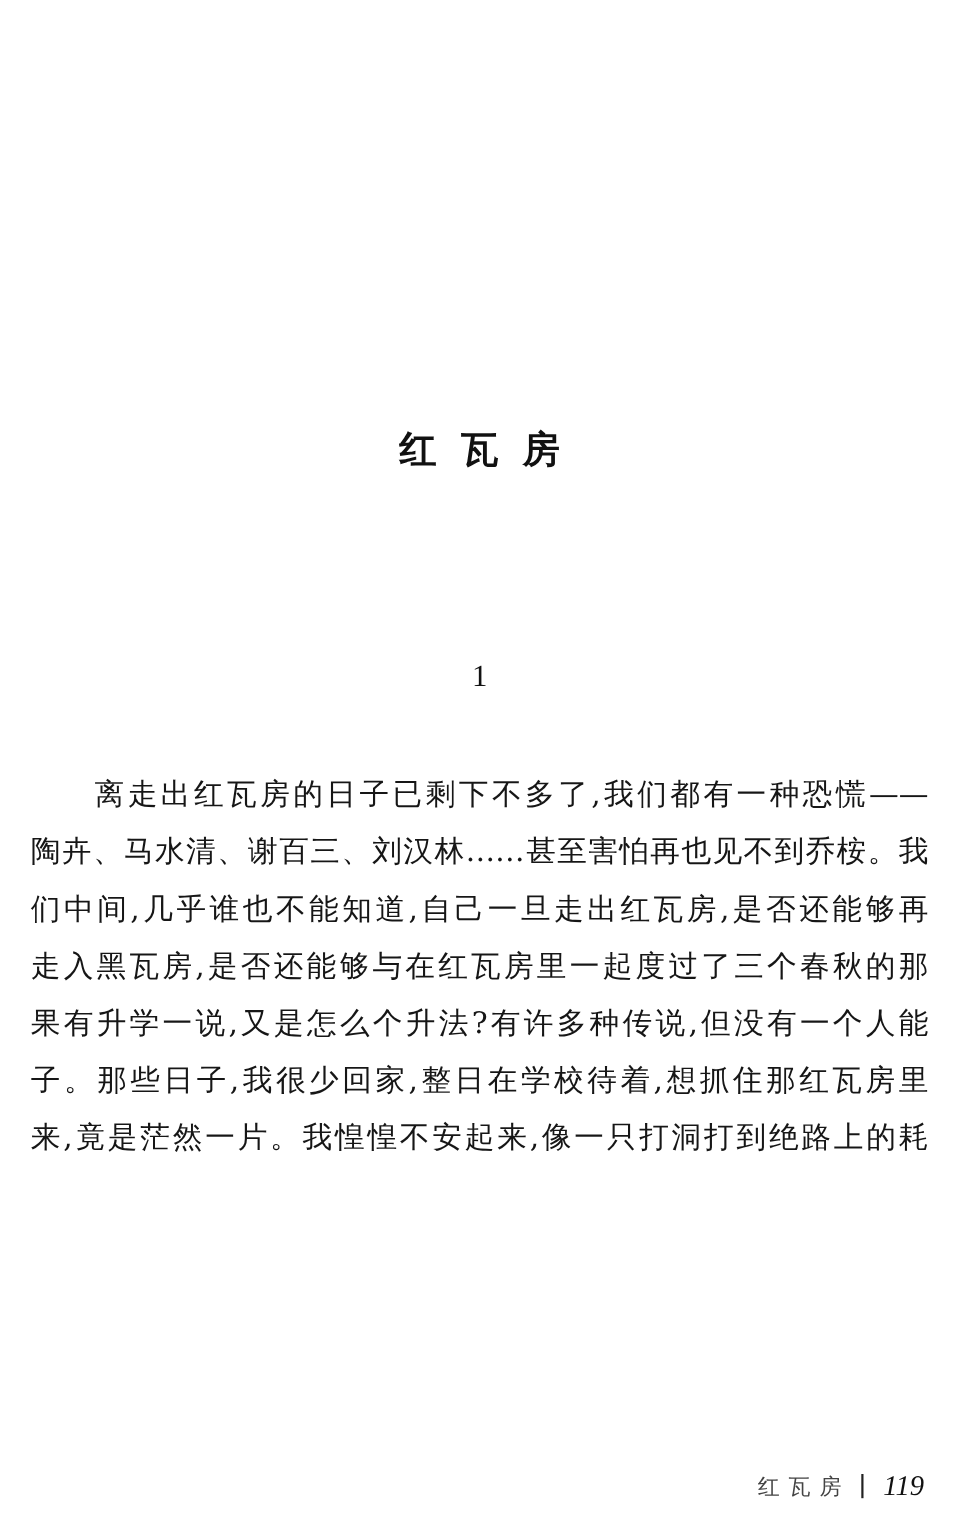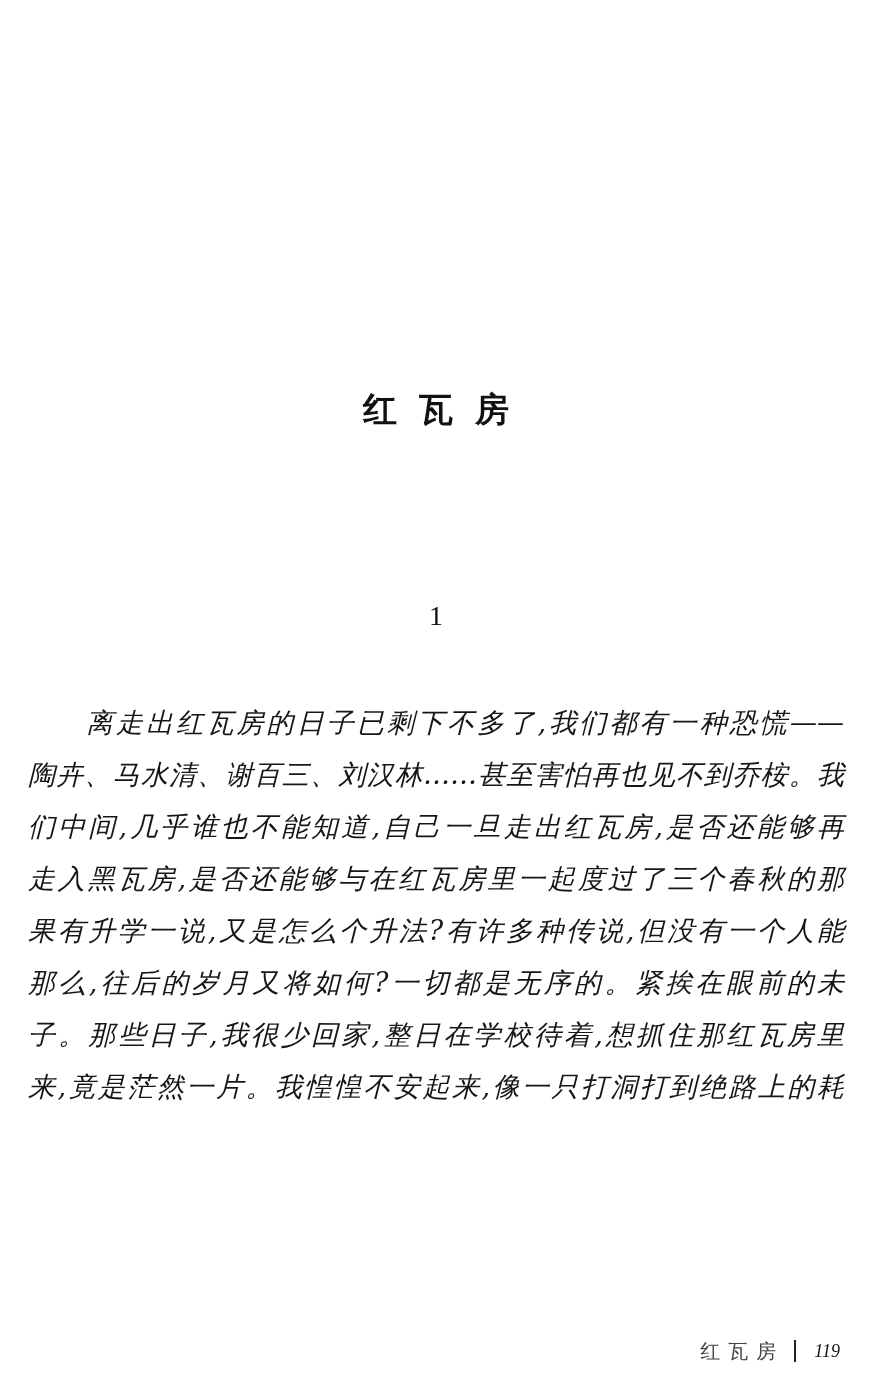--- a/index.html
+++ b/index.html
@@ -38,21 +38,20 @@
       font-family: "Liberation Serif", "DejaVu Serif", serif;
       font-size: 28px;
       line-height: 36px;
       color: #111;
     }
     .body-text {
       position: absolute;
       top: 699px;
       left: 28px;
       width: 816px;
-      font-style: italic;
     }
     .body-line {
       display: block;
       height: 52px;
       line-height: 48px;
       font-family: "DejaVu Serif", "Liberation Serif", serif;
       font-size: 27px;
       white-space: nowrap;
       text-align: justify;
       text-align-last: justify;
@@ -79,38 +78,37 @@
     .footer-divider {
       display: inline-block;
       width: 2px;
       height: 22px;
       background: #222;
       margin: 0 18px 0 10px;
     }
     .footer-page-number {
       font-family: "Liberation Serif", "DejaVu Serif", serif;
       font-style: italic;
-      font-size: 18px;
+      font-size: 26px;
       color: #111;
     }
   </style>
 </head>
 <body>
 
 <div class="chapter-title">红瓦房</div>
 
 <div class="section-number">1</div>
 
 <div class="body-text">
   <span class="body-line indent">离走出红瓦房的日子已剩下不多了,我们都有一种恐慌——</span>
   <span class="body-line">陶卉、马水清、谢百三、刘汉林……甚至害怕再也见不到乔桉。我</span>
   <span class="body-line">们中间,几乎谁也不能知道,自己一旦走出红瓦房,是否还能够再</span>
   <span class="body-line">走入黑瓦房,是否还能够与在红瓦房里一起度过了三个春秋的那</span>
   <span class="body-line">果有升学一说,又是怎么个升法?有许多种传说,但没有一个人能</span>
-  <span class="body-line">那么,往后的岁月又将如何?一切都是无序的。紧挨在眼前的未</span>
   <span class="body-line">子。那些日子,我很少回家,整日在学校待着,想抓住那红瓦房里</span>
   <span class="body-line">来,竟是茫然一片。我惶惶不安起来,像一只打洞打到绝路上的耗</span>
 </div>
 
 <div class="running-footer">
   <span class="footer-title">红瓦房</span>
   <span class="footer-divider"></span>
   <span class="footer-page-number">119</span>
 </div>
 

